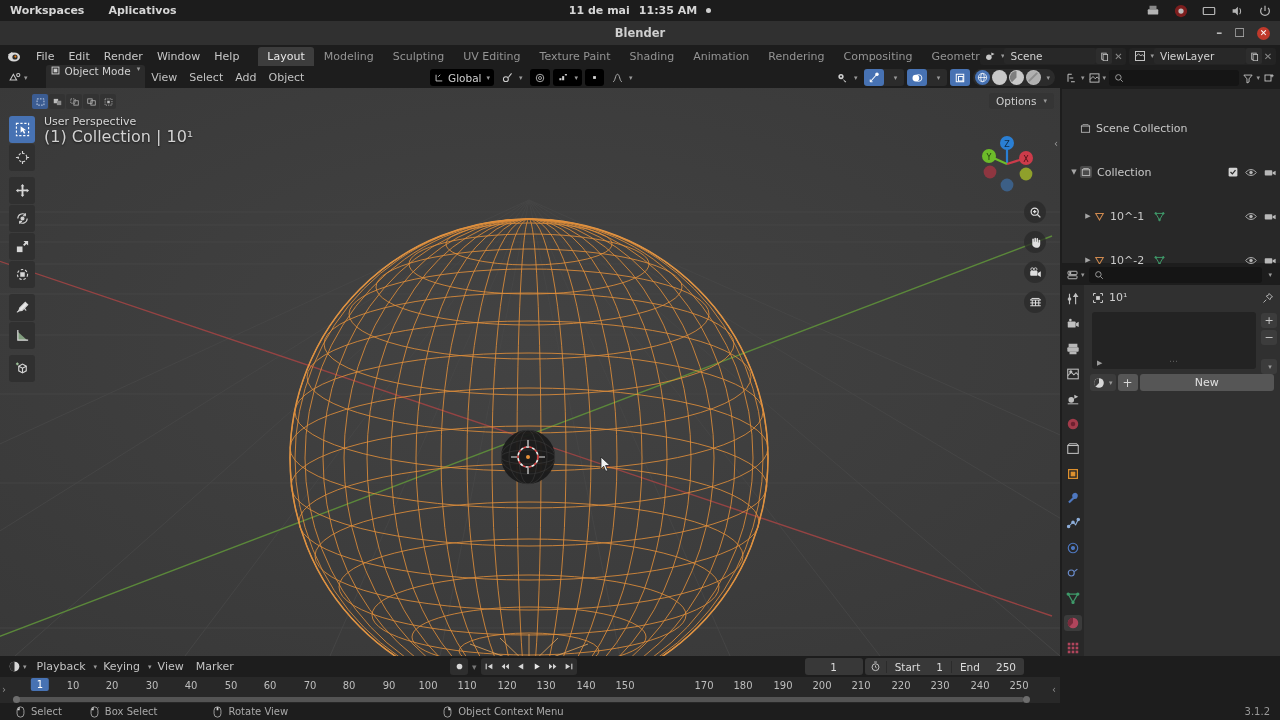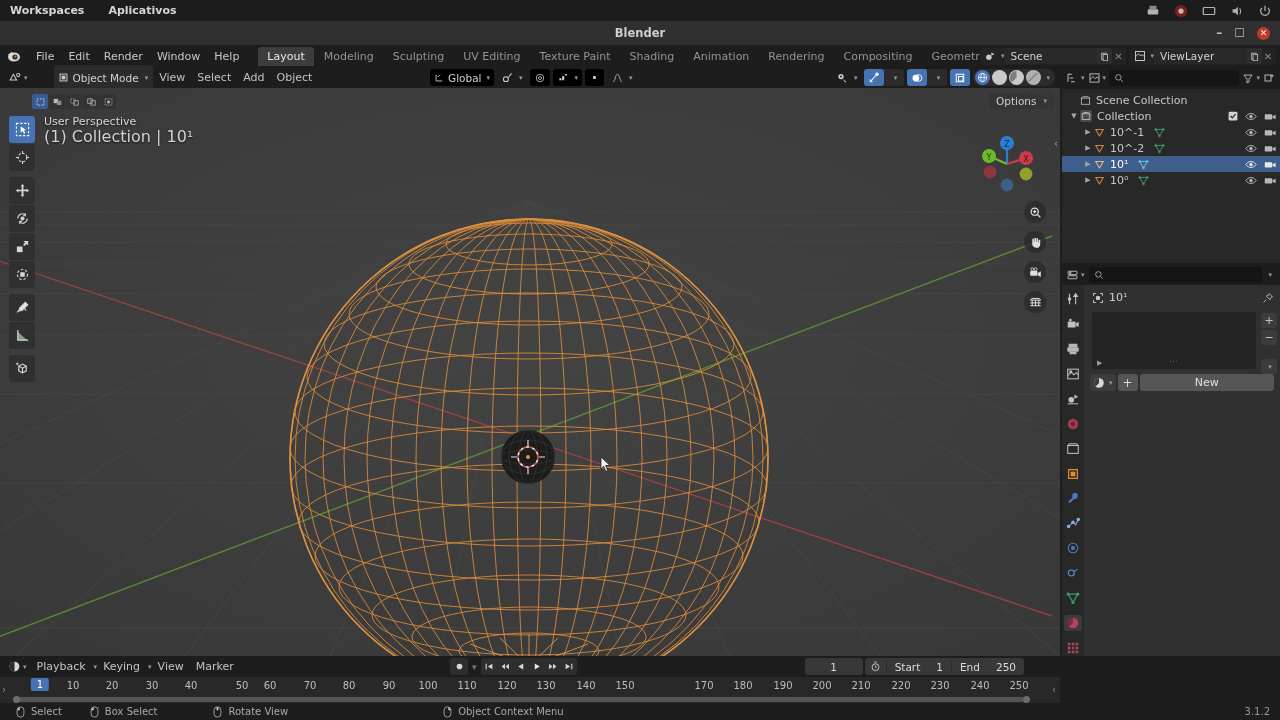--- a/index.html
+++ b/index.html
@@ -70,22 +70,22 @@
   
   .viewport-wrap {
     position: absolute; top: 67px; left: 0; width: 1060px; height: 589px;
   }
   .vp-header {
     position: absolute; top: 0; left: 0; width: 1060px; height: 21px;
     background: #1d1d1d; display: flex; align-items: center; font-size: 11px; color: #c0c0c0;
   }
   .editor-type { display:flex; align-items:center; padding: 0 4px 0 8px; }
   .mode-sel {
-    display: flex; align-items: center; background: #2b2b2b; border-radius: 3px;
-    height: 26px; padding: 0 5px 0 4px; gap: 4px; margin-left: 22px; font-size: 10.5px; color:#d0d0d0;
+    display: flex; align-items: flex-start; background: #2b2b2b; border-radius: 3px;
+    height: 26px; padding: 0 5px 0 4px; gap: 4px; margin-left: 14px; font-size: 10.5px; color:#d0d0d0;
   }
   .vp-menu { padding: 0 6px; color: #c2c2c2; font-size: 11px; }
   .vp-hdr-right { position: absolute; right: 5px; display: flex; align-items: center; gap: 3px; }
   .vp-hdr-mid { position: absolute; left: 430px; display: flex; align-items: center; gap: 3px; }
   .pill {
     height: 17px; display: flex; align-items: center; gap: 3px; padding: 0 4px;
     background: #000000; border-radius: 3px; font-size: 10.5px; color: #cfcfcf;
   }
   .pill.flat { background: transparent; }
   .seg { display: flex; align-items: center; background: #2b2b2b; border-radius: 3px; height: 17px; }
@@ -123,21 +123,21 @@
      display: flex; align-items: center; justify-content: center; }
   .collapse-arrow { position: absolute; right: 2px; top: 50px; color: #9d9d9d; font-size: 10px; }
   .cursor-arrow { position: absolute; left: 600px; top: 368px; }
 
   
   .outliner { position: absolute; top: 67px; left: 1062px; width: 218px; height: 196px; background: #282828; }
   .out-header { height: 22px; background: #1d1d1d; display: flex; align-items: center; padding: 0 4px; gap: 3px; }
   .search-box { flex: 1; background: #151515; border-radius: 3px; height: 16px; display: flex;
       align-items: center; padding-left: 5px; gap: 4px; }
   .out-body { padding-top: 3px; font-size: 11px; color: #c8c8c8; }
-  .out-row { height: 16px; display: flex; align-items: center; padding-right: 4px; position: relative; }
+  .out-row { height: 16px; display: flex; align-items: center; padding-right: 4px; position: relative; margin-top: 28px; }
   .out-row.sel { background: #3e5e8c; }
   .out-row .ind { display: inline-block; }
   .disc { width: 12px; text-align: center; color: #a5a5a5; font-size: 7px; }
   .row-icons { position: absolute; right: 4px; display: flex; align-items: center; gap: 7px; }
 
   
   .props { position: absolute; top: 264px; left: 1062px; width: 218px; height: 392px; background: #303030; }
   .props-header { height: 21px; background: #1d1d1d; display: flex; align-items: center; padding: 0 4px; gap: 4px; }
   .props-tabs { position: absolute; left: 0; top: 21px; width: 22px; bottom: 0; background: #282828;
      display: flex; flex-direction: column; align-items: center; padding-top: 6px; gap: 9px; }
@@ -193,20 +193,25 @@
 </head>
 <body>
 
 <div id="app">
 
   <div class="osbar">
     <div class="os-left">
       <span>Workspaces</span>
       <span>Aplicativos</span>
     </div>
+    <div class="os-center">
+      <span>11 de mai</span>
+      <span>11:35 AM</span>
+      <span class="os-dot"></span>
+    </div>
     <div class="os-right">
       <span class="tray-ico">
         <svg width="14" height="14" viewBox="0 0 16 16" fill="#cfcfcf">
             <rect x="2" y="6" width="12" height="6" rx="1"></rect>
             <rect x="4" y="2" width="8" height="4" fill="#9a9a9a"></rect>
           </svg>
       </span>
       <span class="tray-ico">
         <svg width="14" height="14" viewBox="0 0 16 16">
             <circle cx="8" cy="8" r="7" fill="#8e1f1f"></circle>
@@ -1168,21 +1173,21 @@
         </span>
       </div>
     </div>
 
     <div class="tl-ruler">
       <span class="playhead" style="left:40px;">1</span>
       <span class="tl-tick" style="left:73px;">10</span>
       <span class="tl-tick" style="left:112px;">20</span>
       <span class="tl-tick" style="left:152px;">30</span>
       <span class="tl-tick" style="left:191px;">40</span>
-      <span class="tl-tick" style="left:242px;">50</span>
+      <span class="tl-tick" style="left:231px;">50</span>
       <span class="tl-tick" style="left:270px;">60</span>
       <span class="tl-tick" style="left:310px;">70</span>
       <span class="tl-tick" style="left:349px;">80</span>
       <span class="tl-tick" style="left:389px;">90</span>
       <span class="tl-tick" style="left:428px;">100</span>
       <span class="tl-tick" style="left:467px;">110</span>
       <span class="tl-tick" style="left:507px;">120</span>
       <span class="tl-tick" style="left:546px;">130</span>
       <span class="tl-tick" style="left:586px;">140</span>
       <span class="tl-tick" style="left:625px;">150</span>

